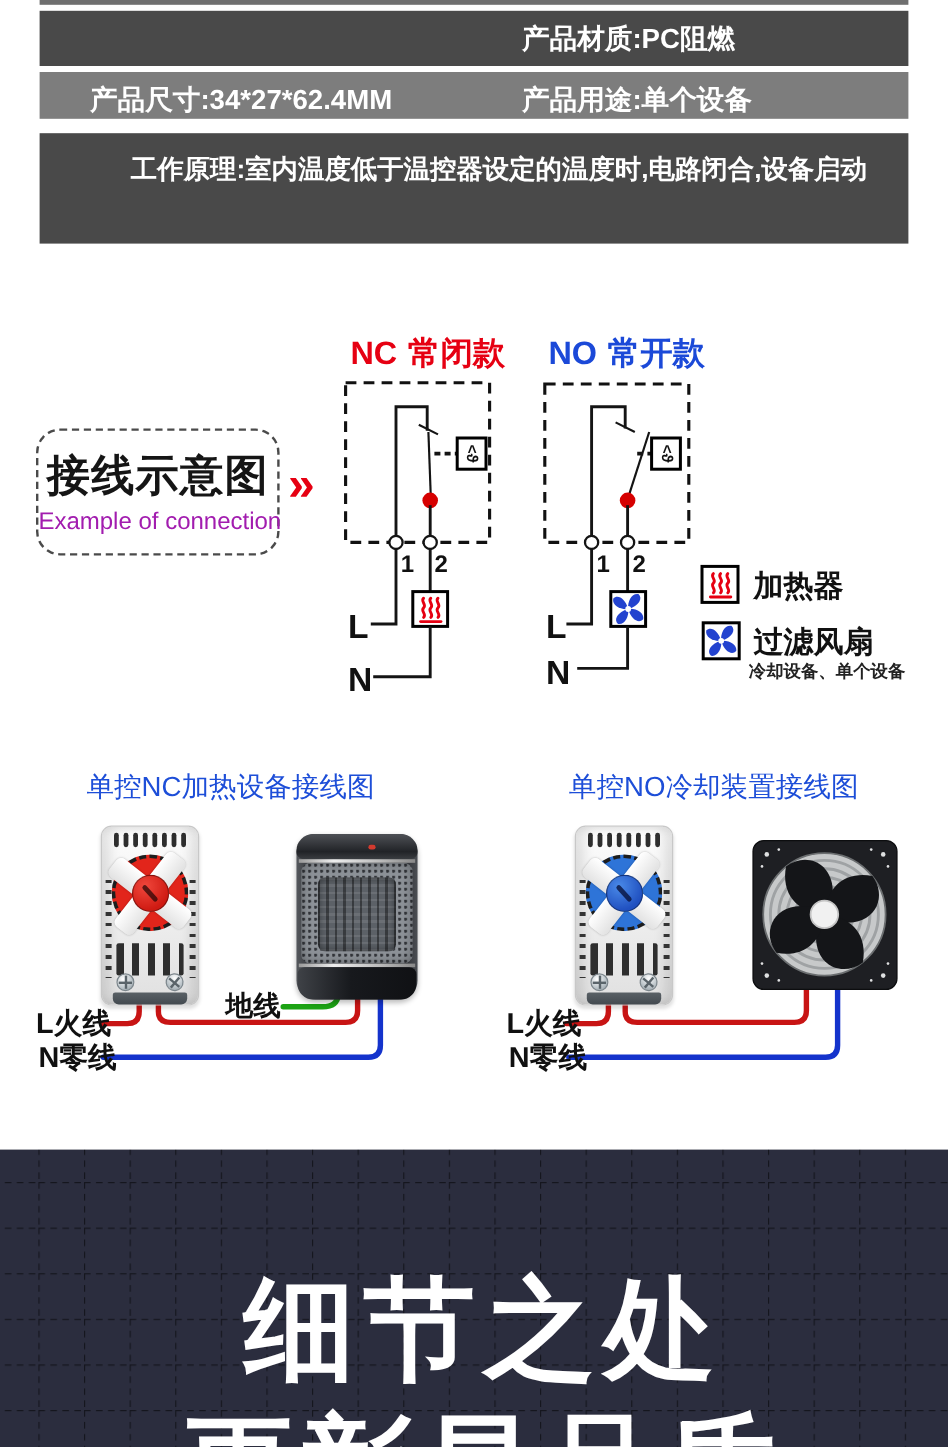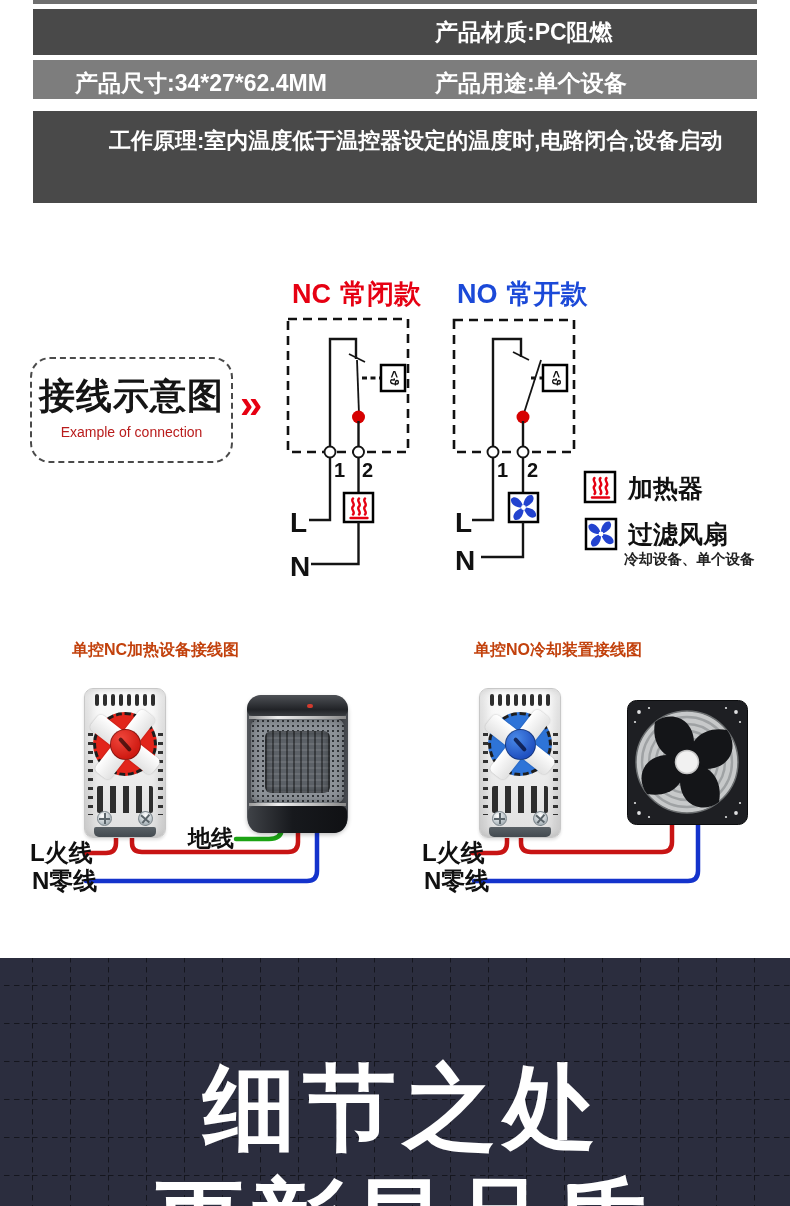--- a/index.html
+++ b/index.html
@@ -16,21 +16,21 @@
   .cell { position:absolute; font-size:23px; font-weight:700; line-height:46px; white-space:nowrap; }
   .cell.cl { left:42px; } .cell.cr { left:402px; }
   .pline { position:absolute; font-size:22px; font-weight:700; white-space:nowrap; }
   .pl1 { left:28px;  top:15px;margin-left:48px; }
   .pl2 { left:150px; top:53px; }
 
   
   .badge { position:absolute; left:30px; top:357px; width:203px; height:106px;
            border:2px dashed #4a4a4a; border-radius:20px; text-align:center; background:#fff; }
   .badge-title { margin-top:13px; font-size:36px; font-weight:800; color:#151515; letter-spacing:1px; white-space:nowrap; }
-  .badge-sub   { margin-top:3px; font-size:14px; color:#b91c1c; white-space:nowrap; }
+  .badge-sub   { margin-top:3px; font-size:20px; color:#a21caf; white-space:nowrap; }
   .chevrons { position:absolute; left:240px; top:384px; font-size:40px; font-weight:800;
               color:var(--c-nc-red,#e60012); line-height:1; }
   .circ-title { position:absolute; top:276px; font-size:27px; font-weight:800; white-space:nowrap; }
   .circ-title .name { margin-left:9px; }
   .circ-title.nc { left:292px; color:var(--c-nc-red,#e60012); }
   .circ-title.no { left:457px; color:var(--c-no-blue,#1b49d8); }
 
   .legend-label { position:absolute; font-size:25px; font-weight:700; color:#111; white-space:nowrap; }
   .lg1 { left:628px; top:472px; }
   .lg2 { left:628px; top:518px; }
@@ -49,21 +49,21 @@
   .tLN  { font-size:28px; font-weight:700; fill:#111; }
   .sens { font-size:13px; font-weight:700; fill:#111; text-anchor:middle; dominant-baseline:middle; }
   .hi { stroke:var(--c-nc-red,#e60012); stroke-width:2.4; fill:none; stroke-linecap:round; }
   .fp { fill:var(--c-fan-blue,#2343cf); }
   .wire { fill:none; stroke-width:4.5; stroke-linecap:round; }
   .wr { stroke:var(--c-wire-red,#c81414); }
   .wb { stroke:var(--c-wire-blue,#1433cc); }
   .wg { stroke:var(--c-wire-green,#1ca314); }
 
   
-  .wire-title { position:absolute; top:640px; font-size:16px; font-weight:700; color:#c2410c; white-space:nowrap; z-index:4; }
+  .wire-title { position:absolute; top:640px; font-size:23px; font-weight:400; color:#1d4ed8; white-space:nowrap; z-index:4; }
   .wt-left  { left:72px; }
   .wt-right { left:474px; }
   .wire-lbl { position:absolute; font-size:24px; font-weight:700; color:#101010; white-space:nowrap; z-index:4; }
   .lbl-l1 { left:30px;  top:837px; }
   .lbl-n1 { left:32px;  top:865px; }
   .lbl-g  { left:188px; top:823px; font-size:23px; }
   .lbl-l2 { left:422px; top:837px; }
   .lbl-n2 { left:424px; top:865px; }
 
   

